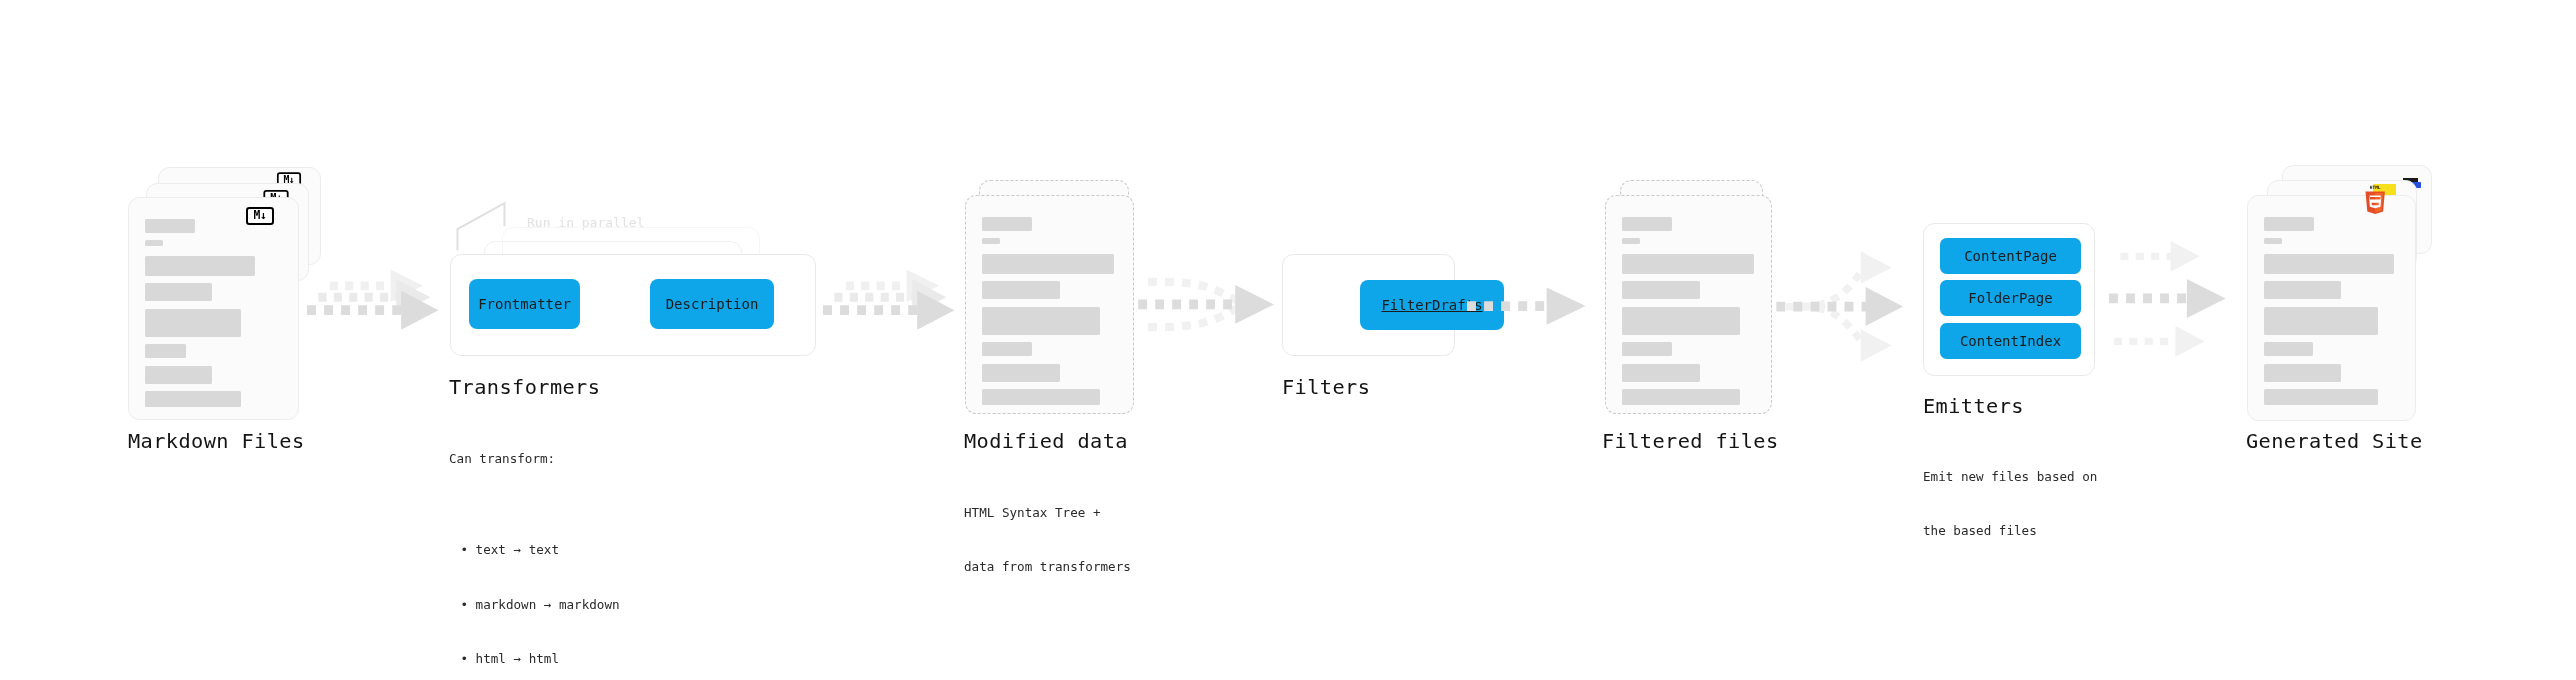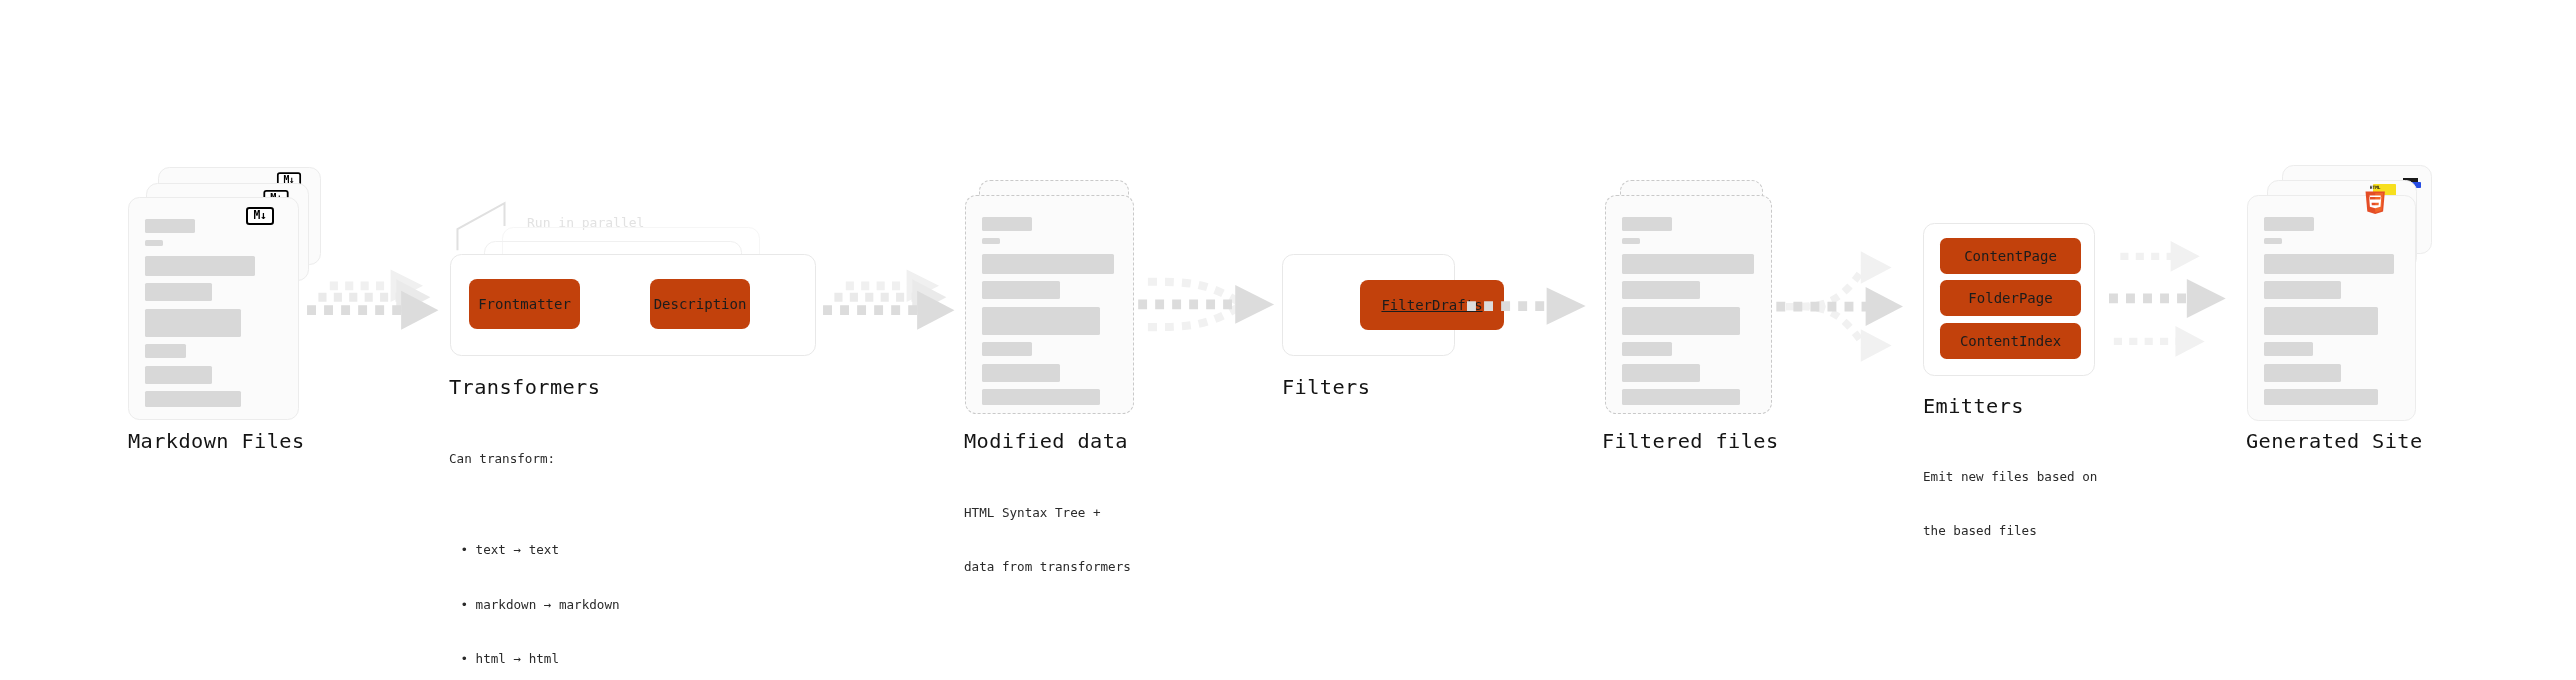--- a/index.html
+++ b/index.html
@@ -56,21 +56,21 @@
 
   
   .proc-box {
     position: absolute;
     background: #ffffff;
     border: 1.6px solid #e8e8e8;
     border-radius: 11.4px;
   }
   .pill {
     position: absolute;
-    background: #c2410c;
+    background: #0ea5e9;
     border-radius: 8.1px;
     display: flex; align-items: center; justify-content: center;
     font-size: 14px; color: #1c1c1c;
     white-space: nowrap;
   }
   .pill.ghost1 { background: #e3e3e3; }
   .pill.ghost2 { background: #eeeeee; }
   .proc-box.ghost1 { border-color: #f0f0f0; background: transparent; }
   .proc-box.ghost2 { border-color: #f6f6f6; background: transparent; }
 
@@ -155,21 +155,21 @@
         <polygon points="46,3 58,8 46,13" fill="#ececec"></polygon>
         <line x1="0" y1="26" x2="48" y2="26" stroke="#e4e4e4" stroke-width="2.5"></line>
         <polygon points="46,21 58,26 46,31" fill="#e4e4e4"></polygon>
         <line x1="-8" y1="48" x2="46" y2="48" stroke="#cfcfcf" stroke-width="2.5"></line>
         <polygon points="44,42 58,48 44,54" fill="#cfcfcf"></polygon>
       </g>
     </svg>
 
     <div class="proc-box" style="left:450px; top:254px; width:366px; height:102px;"></div>
     <div class="pill" style="left:469px; top:279px; width:111px; height:50px;">Frontmatter</div>
-    <div class="pill" style="left:650px; top:279px; width:100px; height:50px;">Description</div>
+    <div class="pill" style="left:650px; top:279px; width:124px; height:50px;">Description</div>
   </div>
 
   <div class="title" style="left:449px; top:375px;">Transformers</div>
   <div class="sub" style="left:449px; top:413px;">
     <div>Can transform:</div>
     <ul class="xform-list" style="margin-left:11.4px;">
       <li>• text → text</li>
       <li>• markdown → markdown</li>
       <li>• html → html</li>
     </ul>

